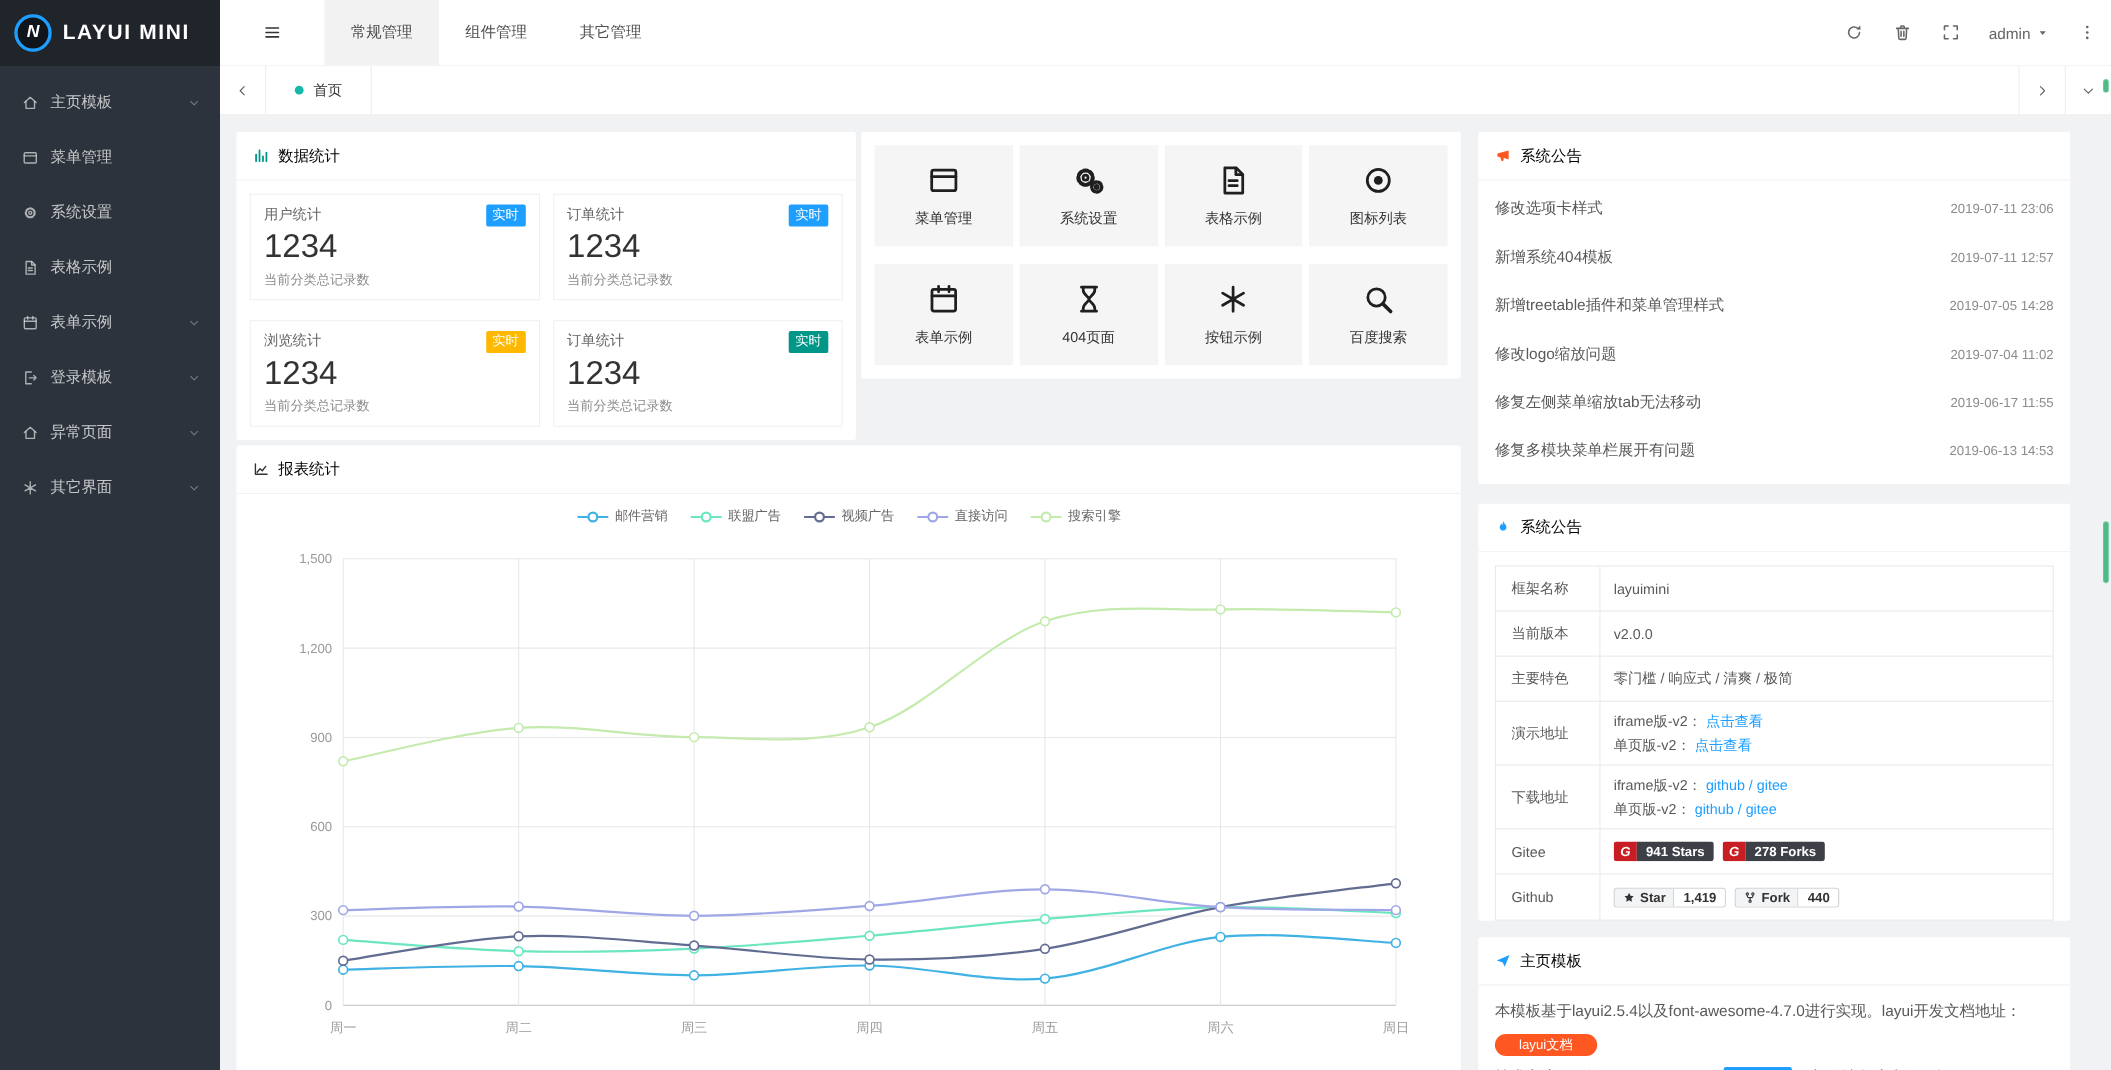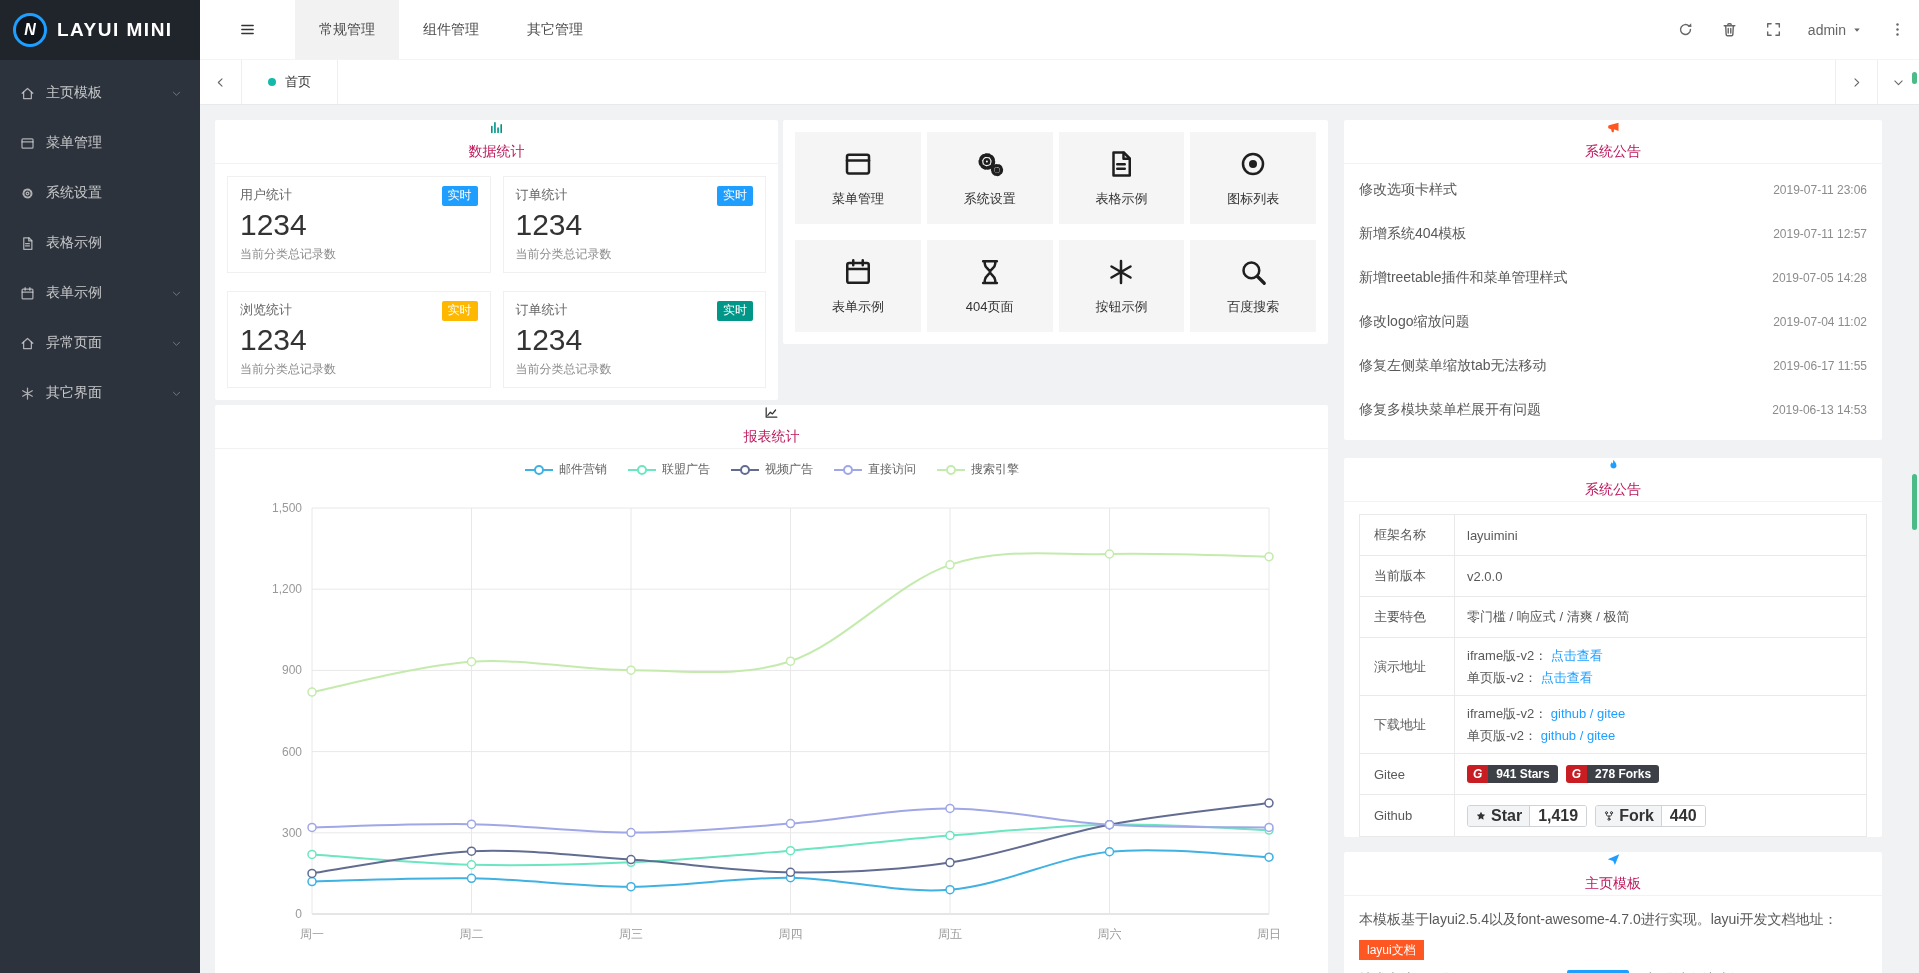--- a/index.html
+++ b/index.html
@@ -45,21 +45,21 @@
   .tb-tab { display:flex; align-items:center; gap:9px; padding:0 26px; font-size:13px; color:#333; border-right:1px solid #eee; cursor:pointer; }
   .tb-dot { width:8px; height:8px; border-radius:50%; background:#14B9AC; }
   .tb-spacer { flex:1; }
 
   .content { flex:1; overflow:hidden; display:flex; gap:16px; padding:15px; align-items:flex-start; }
   .col-left { width:1113px; flex-shrink:0; }
   .col-right { width:538px; flex-shrink:0; }
   .row-top { display:flex; gap:5px; align-items:flex-start; }
 
   .card { background:#fff; border-radius:2px; }
-  .card-h { height:44px; display:flex; align-items:center; gap:8px; padding:0 15px; border-bottom:1px solid #f2f2f2; font-size:14px; color:#be185d;flex-direction:column; }
+  .card-h { height:44px; display:flex; align-items:center; gap:8px; padding:0 15px; border-bottom:1px solid #f2f2f2; font-size:14px; color:#000000; }
   .card-h .ic { width:15px; height:15px; flex-shrink:0; }
 
   
   .stats-card { width:563px; }
   .stats-grid { padding:12px; display:grid; grid-template-columns:1fr 1fr; gap:18px 12px; }
   .stat-box { height:97px; border:1px solid #f0f0f0; padding:9px 12px; }
   .stat-top { display:flex; justify-content:space-between; align-items:flex-start; }
   .stat-label { font-size:13px; color:#666; }
   .stat-badge { font-size:12px; color:#fff; padding:1px 6px 2px; border-radius:2px; }
   .stat-value { font-size:30px; color:#333; line-height:1.15; margin-top:2px; }
@@ -95,30 +95,30 @@
   .vrow:last-child { border-bottom:none; }
   .vlabel { width:95px; flex-shrink:0; border-right:1px solid #e9e9e9; display:flex; align-items:center; padding-left:14px; }
   .vval { flex:1; padding:8px 12px; display:flex; flex-direction:column; justify-content:center; gap:3px; }
   .vline { display:block; line-height:19px; }
   .vlink { color:#1E9FFF; cursor:pointer; text-decoration:none; }
   .sep { color:#1E9FFF; }
   .badge-row { display:flex; gap:8px; align-items:center; }
   .gt-badge { display:inline-flex; border-radius:3px; overflow:hidden; font-size:12px; font-weight:bold; color:#fff; cursor:pointer; }
   .gt-left { background:#C71D23; padding:2px 6px; display:flex; align-items:center; font-style:italic; }
   .gt-right { background:#3D4147; padding:2px 8px; display:flex; align-items:center; }
-  .gh-badge { display:inline-flex; border:1px solid #d0d3d6; border-radius:3px; overflow:hidden; font-size:16px; font-weight:bold; color:#333; cursor:pointer; }
+  .gh-badge { display:inline-flex; border:1px solid #d0d3d6; border-radius:3px; overflow:hidden; font-size:12px; font-weight:bold; color:#333; cursor:pointer; }
   .gh-left { display:inline-flex; align-items:center; gap:4px; padding:1px 7px; background:#f3f4f6; border-right:1px solid #d0d3d6; }
   .gh-left .ic { width:12px; height:12px; }
   .gh-right { padding:1px 8px; background:#fff; display:flex; align-items:center; }
 
   
   .author-card { margin-top:15px; }
   .author-body { padding:8px 15px 12px; font-size:14px; color:#595959; line-height:30px; }
   .author-body p { margin:0; }
-  .badge-red { display:inline-block; background:#FF5722; color:#fff; font-size:12px; line-height:18px; padding:1px 8px; border-radius:0; cursor:pointer; }
+  .badge-red { display:inline-block; background:#FF5722; color:#fff; font-size:12px; line-height:18px; padding:1px 22px; border-radius:10px; cursor:pointer; }
   .badge-blue { display:inline-block; background:#1E9FFF; color:#fff; font-size:12px; line-height:18px; padding:1px 7px; border-radius:2px; cursor:pointer; margin:0 4px; }
 
   
   .sb { position:fixed; right:2px; width:5px; border-radius:3px; background:#4CBB87; }
   #sb1 { top:72px; height:12px; }
   #sb2 { top:474px; height:56px; }
 
   .ic { fill:none; stroke:currentColor; stroke-width:2; stroke-linecap:round; stroke-linejoin:round; }
 </style>
 </head>
@@ -164,20 +164,30 @@
             <path d="M14 3v4.8h4.8M9 12.2h6M9 15.8h6"></path>
           </svg>
           <span class="mi-label">表格示例</span>
         </li>
         <li class="menu-item">
           <svg class="ic " viewBox="0 0 24 24">
             <rect x="3.4" y="4.8" width="17.2" height="15.8" rx="1.5"></rect>
             <path d="M3.4 9.6h17.2M8.2 2.6v4M15.8 2.6v4"></path>
           </svg>
           <span class="mi-label">表单示例</span>
+          <svg class="ic chev" viewBox="0 0 24 24">
+            <path d="M5.2 9.2L12 16l6.8-6.8"></path>
+          </svg>
+        </li>
+        <li class="menu-item">
+          <svg class="ic " viewBox="0 0 24 24">
+            <path d="M13.5 3.5H5.5v17h8"></path>
+            <path d="M10.5 12h10M17.2 8.7l3.3 3.3-3.3 3.3"></path>
+          </svg>
+          <span class="mi-label">登录模板</span>
           <svg class="ic chev" viewBox="0 0 24 24">
             <path d="M5.2 9.2L12 16l6.8-6.8"></path>
           </svg>
         </li>
         <li class="menu-item">
           <svg class="ic " viewBox="0 0 24 24">
             <path d="M3.5 11.6L12 4l8.5 7.6"></path>
             <path d="M5.8 9.9V20h12.4V9.9"></path>
           </svg>
           <span class="mi-label">异常页面</span>

